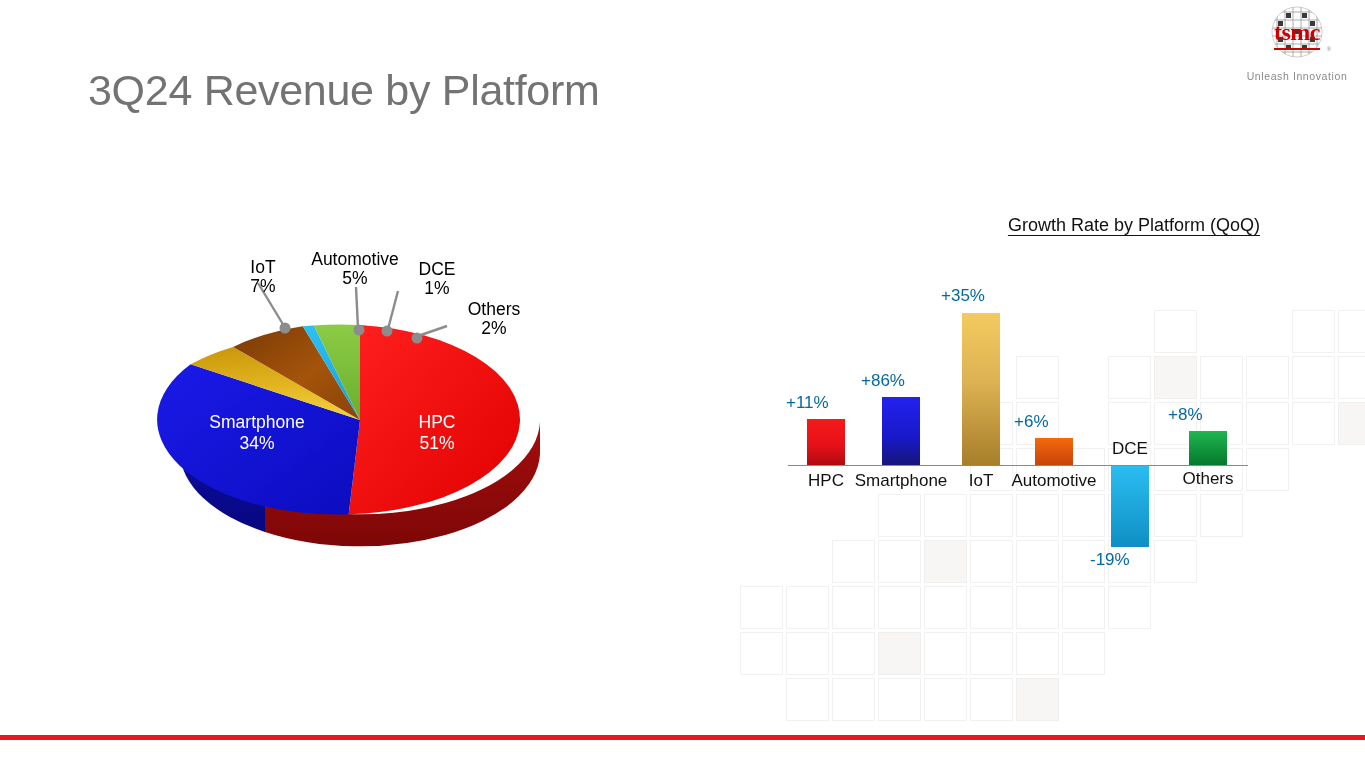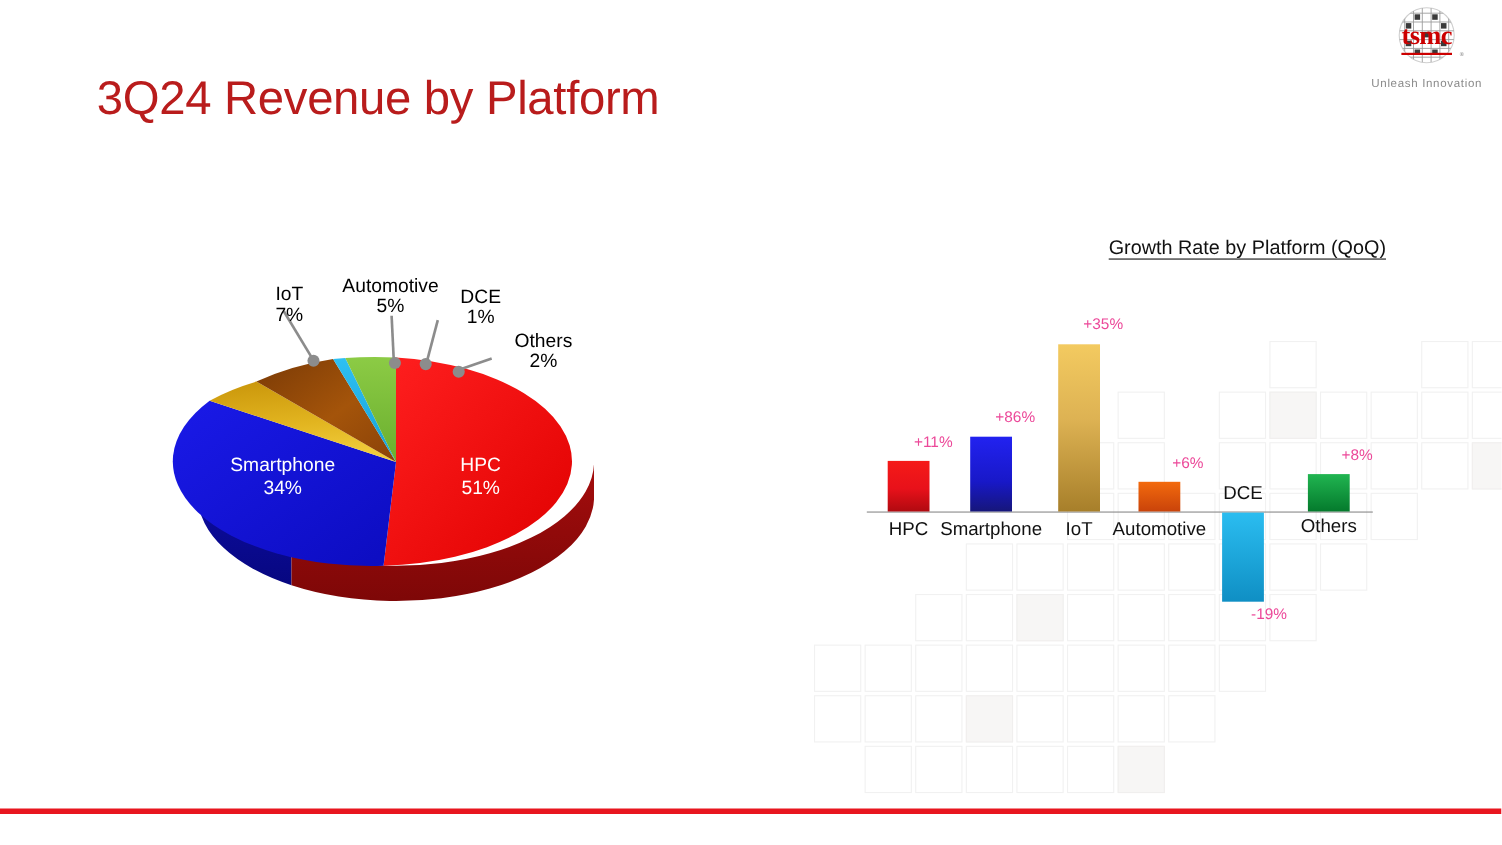--- a/index.html
+++ b/index.html
@@ -22,39 +22,39 @@
   .logo-wrap { position:absolute; right:8px; top:6px; width:120px; text-align:center; }
   .logo-mark { position:relative; width:84px; height:62px; margin:0 auto; }
   .logo-tag {
     font-size:10.5px; color:#8a8a8a; letter-spacing:.6px; margin-top:2px;
     font-family:"Liberation Sans", sans-serif;
   }
 
   
   .slide-title {
     position:absolute; left:88px; top:66px;
-    font-size:43px; color:#b91c1c; font-weight:400; letter-spacing:-0.3px;
+    font-size:43px; color:#737373; font-weight:400; letter-spacing:-0.3px;
     white-space:nowrap;
   }
 
   
   .pie-area { position:absolute; left:150px; top:250px; width:420px; height:320px; }
   .pie-callouts { position:absolute; inset:0; pointer-events:none; }
   .callout { position:absolute; text-align:center; font-size:17.5px; color:#000; line-height:1.06; white-space:nowrap; }
   .callout span { display:block; }
 
   
   .bar-area { position:absolute; left:770px; top:215px; width:500px; height:380px; }
   .bar-title {
     position:absolute; left:0; top:0; width:490px; text-align:right;
     font-size:18px; color:#111;
   }
   .bar-title u { text-decoration:underline; text-underline-offset:4px; }
   .axis-line { position:absolute; left:18px; top:250px; width:460px; height:1px; background:#8a8a8a; }
-  .bar-val { position:absolute; font-size:14px; color:#ec4899; text-align:right; white-space:nowrap; }
+  .bar-val { position:absolute; font-size:17px; color:#0369a1; text-align:left; white-space:nowrap; }
   .bar-cat { position:absolute; font-size:17px; color:#111; text-align:center; white-space:nowrap; }
   .cat-above { position:absolute; font-size:17px; color:#111; text-align:center; white-space:nowrap; }
 
   
   .footer-rule { position:absolute; left:0; bottom:28px; width:1365px; height:5px; background:#e8161f; }
   .footer { position:absolute; left:0; bottom:0; width:1365px; height:28px; background:#000; color:#fff; }
   .footer .fl { position:absolute; left:10px; top:6px; font-size:12px; }
   .footer .fc { position:absolute; left:0; right:0; top:6px; text-align:center; font-size:12px; }
   .footer .fr { position:absolute; right:10px; top:6px; font-size:12px; font-weight:bold; }
 </style>

